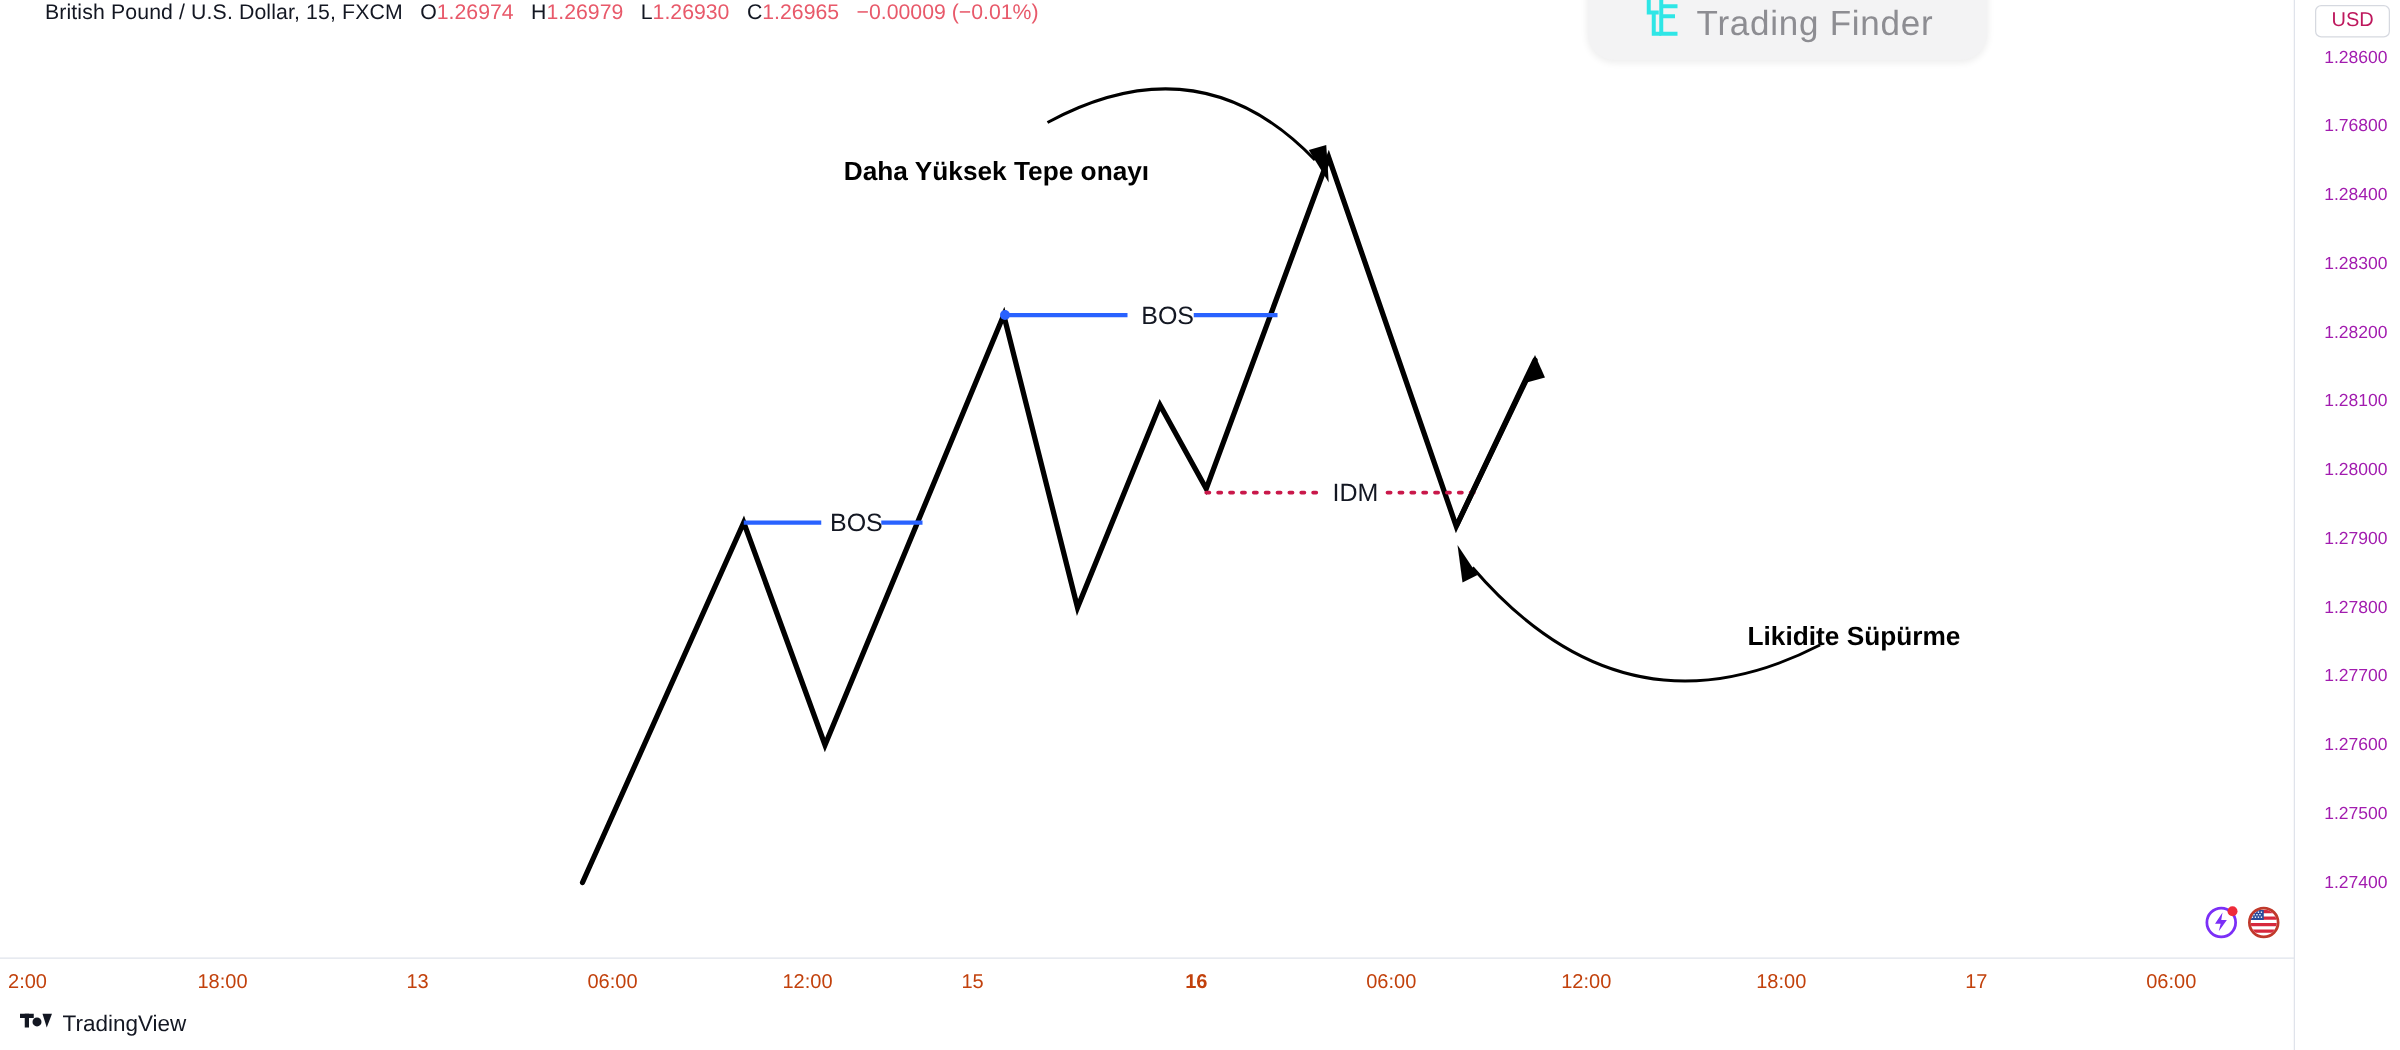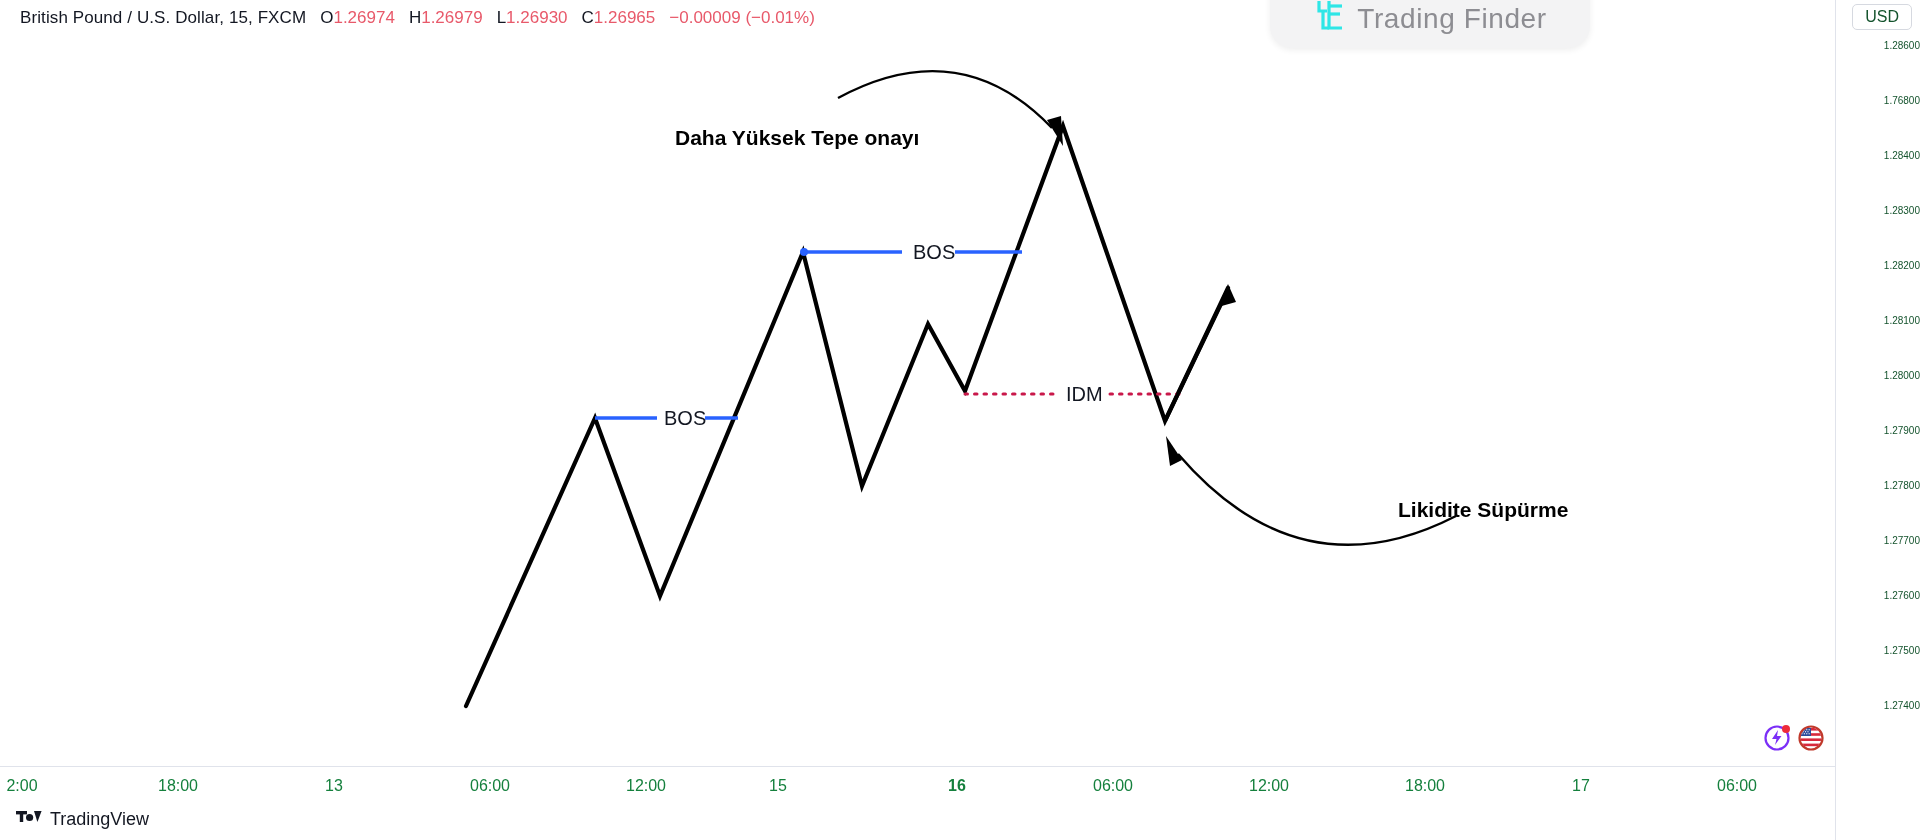--- a/index.html
+++ b/index.html
@@ -17,23 +17,22 @@
     background: #ffffff;
     overflow: hidden;
   }
 
   
   #legend-bar {
     position: absolute;
     left: 0; top: 0;
     width: 1920px; height: 36px;
     display: flex;
-    align-items: center;
     box-sizing: border-box;
-    padding-left: 20px;
+    padding-left: 36px;
     font-size: 17px;
     color: #131722;
     white-space: nowrap;
     z-index: 20;
   }
   #legend-bar .sym { color: #131722; letter-spacing: 0.1px; }
   #legend-bar .ohlc { margin-left: 14px; }
   #legend-bar .ohlc .k { color: #131722; }
   #legend-bar .ohlc .v { color: #e8596a; margin-top: 36px; }
   #legend-bar .chg { margin-left: 14px; color: #e8596a; }
@@ -84,53 +83,53 @@
     position: absolute;
     right: 0; top: 0;
     width: 84px;
     height: 840px;
     border-left: 1px solid #e0e3eb;
     background: #ffffff;
     z-index: 10;
   }
   .price-tick {
     position: absolute;
-    right: 0;
-    font-size: 10px;
-    color: #14532d;
+    right: 10px;
+    font-size: 14px;
+    color: #a21caf;
     transform: translateY(-50%);
     white-space: nowrap;
   }
   #usd-badge {
     position: absolute;
     right: 8px;
     top: 4px;
     padding: 3px 12px;
     border: 1px solid #d6d9e0;
     border-radius: 5px;
     background: #ffffff;
     font-size: 16px;
-    color: #14532d;
+    color: #be185d;
   }
 
   
   #time-axis {
     position: absolute;
     left: 0;
     top: 766px;
     width: 1836px;
     height: 40px;
     border-top: 1px solid #e0e3eb;
     z-index: 10;
   }
   .time-tick {
     position: absolute;
     top: 10px;
     font-size: 16px;
-    color: #15803d;
+    color: #c2410c;
     transform: translateX(-50%);
     white-space: nowrap;
   }
   .time-tick.bold { font-weight: bold; }
 
   
   #tv-footer {
     position: absolute;
     left: 16px;
     top: 808px;

